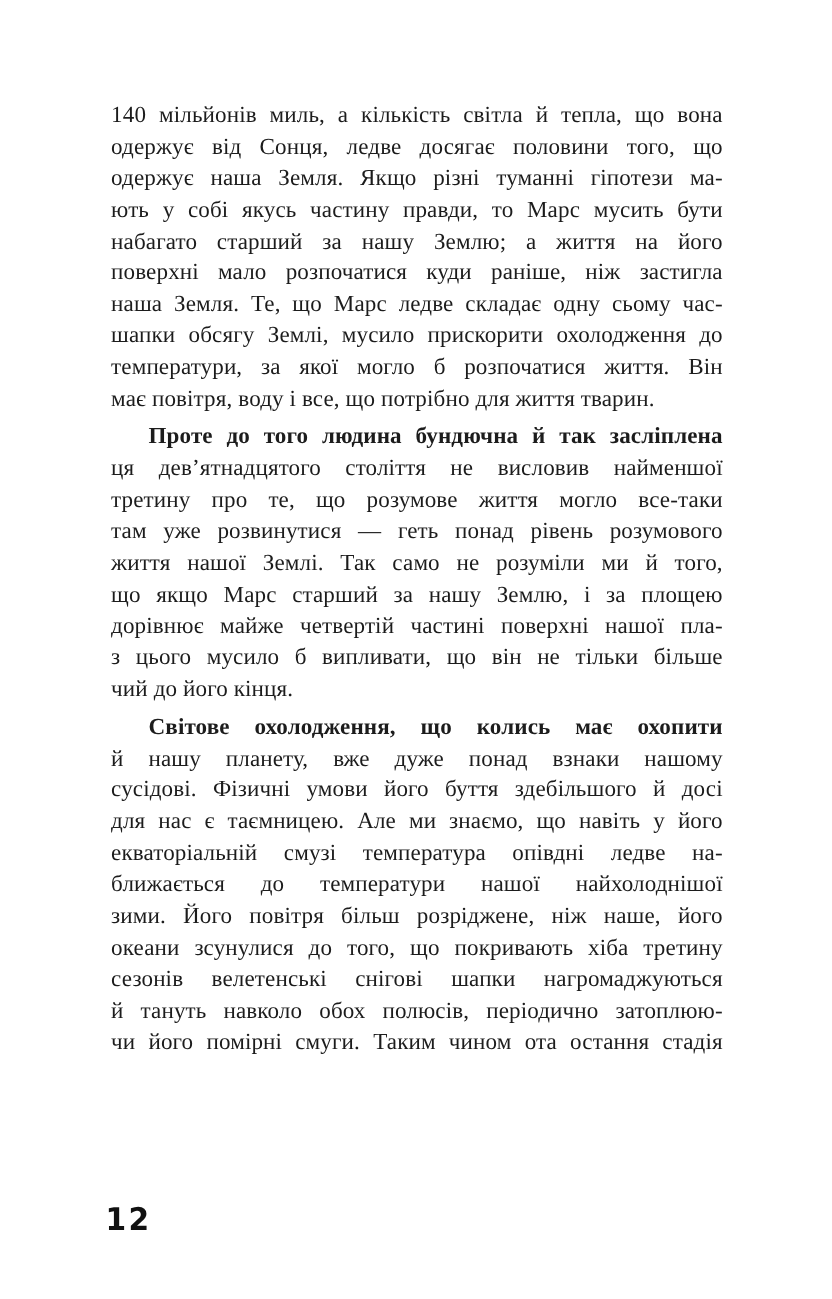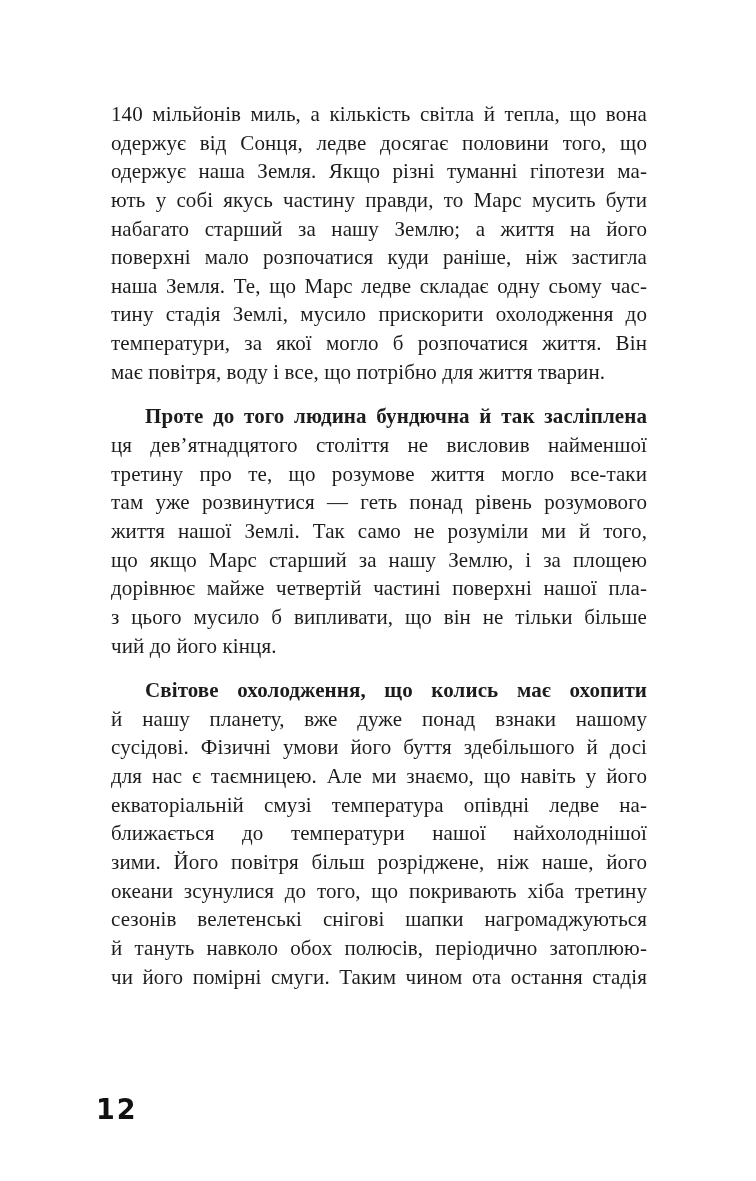--- a/index.html
+++ b/index.html
@@ -18,21 +18,21 @@
   }
   .text-block {
     position: absolute;
     left: 95px;
     top: 84px;
     width: 568px;
     font-size: 21px;
     line-height: 28.65px;
     letter-spacing: 0.1px;
   }
-  .para { margin: 16px; padding: 0; }
+  .para { margin: 6px; padding: 0; }
   .line {
     text-align: justify;
     text-align-last: justify;
     white-space: normal;
     height: 28.65px;
     overflow: visible;
   }
   .line.indent { padding-left: 34px; font-weight: bold; }
   .line.last { text-align-last: left; }
   .page-number {
@@ -55,21 +55,21 @@
   <main class="text-block">
 
     <div class="para">
       <div class="line">140 мільйонів миль, а кількість світла й тепла, що вона</div>
       <div class="line">одержує від Сонця, ледве досягає половини того, що</div>
       <div class="line">одержує наша Земля. Якщо різні туманні гіпотези ма-</div>
       <div class="line">ють у собі якусь частину правди, то Марс мусить бути</div>
       <div class="line">набагато старший за нашу Землю; а життя на його</div>
       <div class="line">поверхні мало розпочатися куди раніше, ніж застигла</div>
       <div class="line">наша Земля. Те, що Марс ледве складає одну сьому час-</div>
-      <div class="line">тину стадія Землі, мусило прискорити охолодження до</div>
+      <div class="line">шапки обсягу Землі, мусило прискорити охолодження до</div>
       <div class="line">температури, за якої могло б розпочатися життя. Він</div>
       <div class="line last">має повітря, воду і все, що потрібно для життя тварин.</div>
     </div>
 
     <div class="para">
       <div class="line indent">Проте до того людина бундючна й так засліплена</div>
       <div class="line">ця дев’ятнадцятого століття не висловив найменшої</div>
       <div class="line">третину про те, що розумове життя могло все-таки</div>
       <div class="line">там уже розвинутися — геть понад рівень розумового</div>
       <div class="line">життя нашої Землі. Так само не розуміли ми й того,</div>

